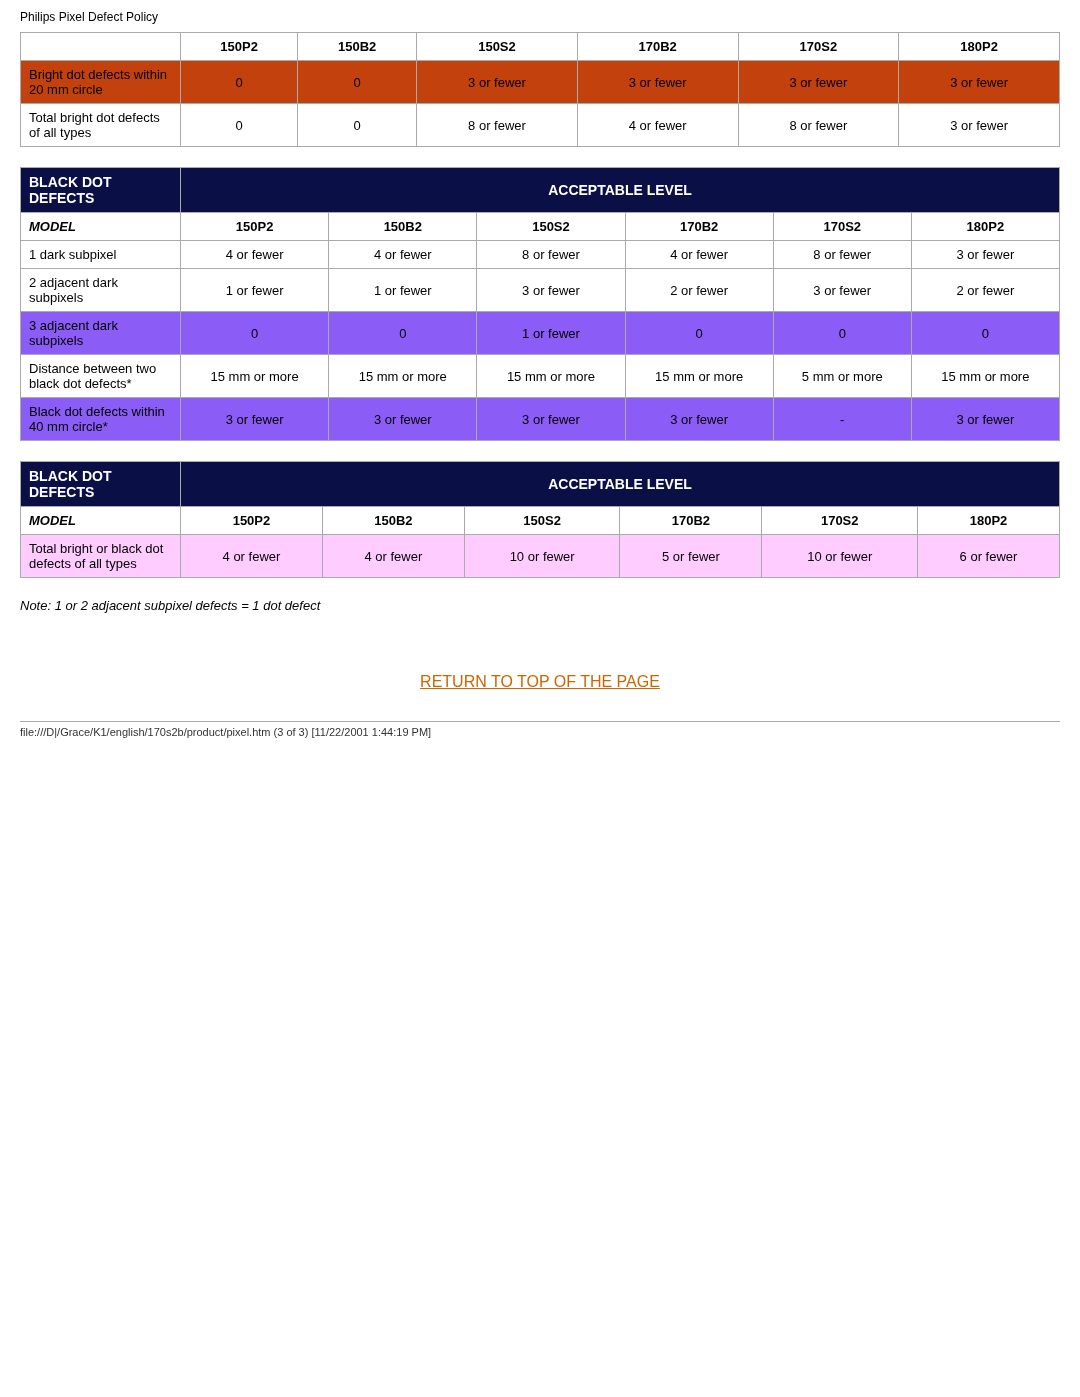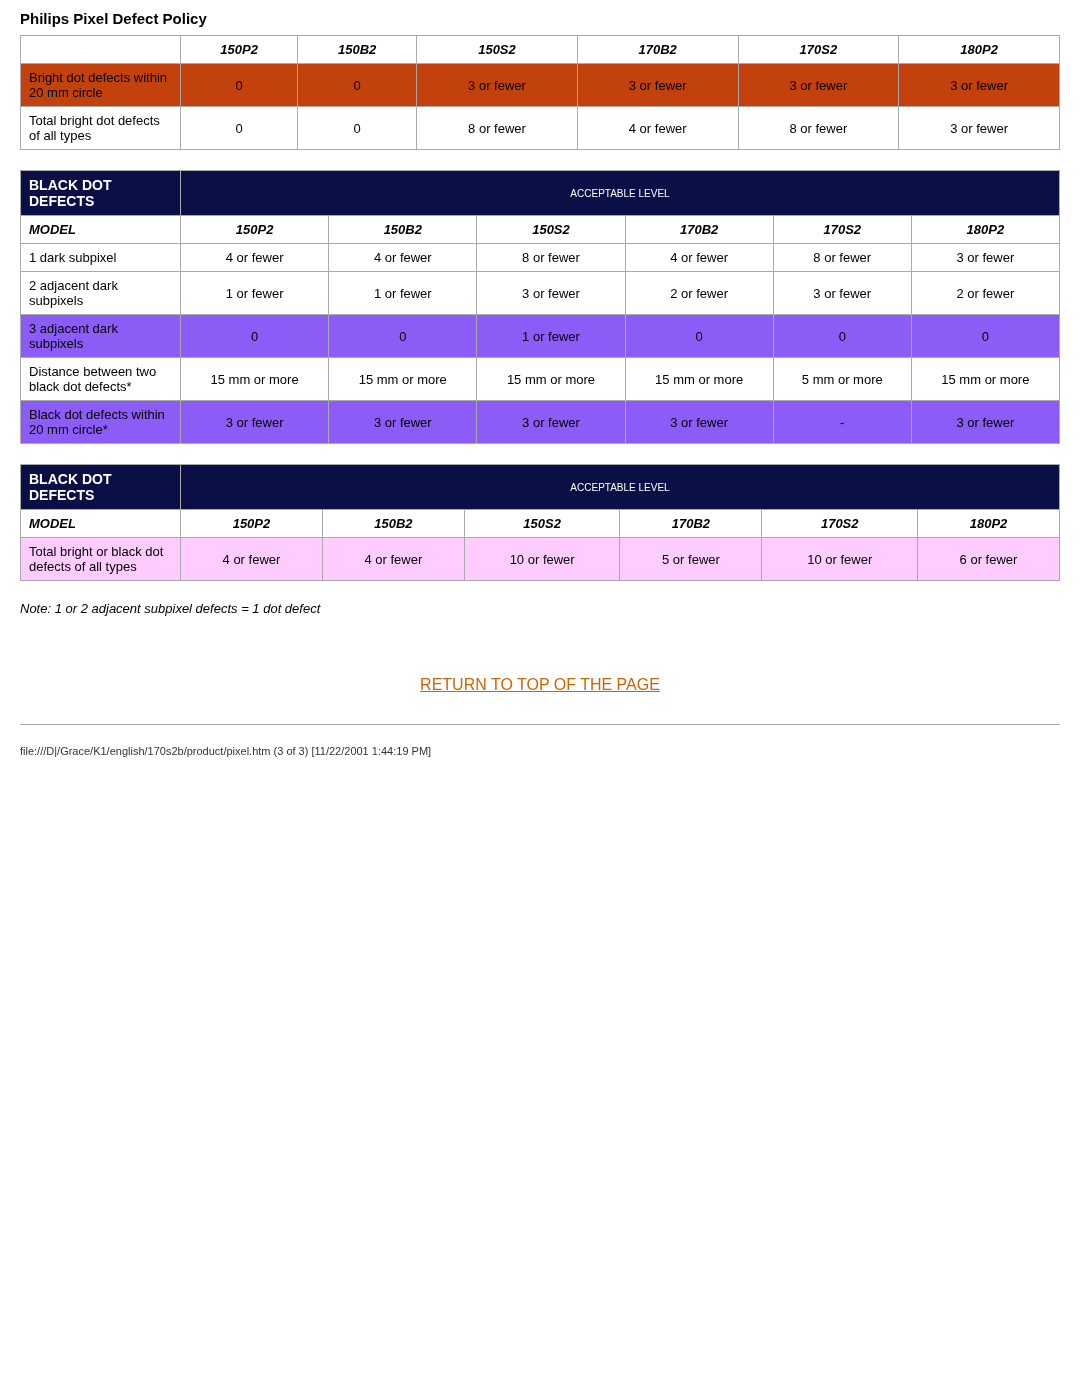--- a/index.html
+++ b/index.html
@@ -6,23 +6,22 @@
     body {
       font-family: Arial, sans-serif;
       font-size: 13px;
       background: #fff;
       color: #000;
       width: 1080px;
       min-height: 1397px;
       padding: 10px 20px;
     }
     .page-title {
-      font-size: 15px;
+      font-size: 12px;
       margin-bottom: 8px;
-      font-weight: bold;
     }
     table {
       border-collapse: collapse;
       width: 100%;
       margin-bottom: 20px;
     }
     td, th {
       border: 1px solid #aaa;
       padding: 6px 8px;
       vertical-align: middle;
@@ -37,27 +36,26 @@
       color: #fff;
       font-weight: bold;
       font-size: 14px;
       text-align: left;
       vertical-align: middle;
       margin-left: 48px;
     }
     .header-acceptable {
       background-color: #0a1045;
       color: #fff;
-      font-weight: normal;
-      font-size: 10px;
+      font-weight: bold;
+      font-size: 14px;
       text-align: center;
     }
     .model-row td {
       font-weight: bold;
-      font-style: italic;
       background: #fff;
     }
     .model-row td.row-label {
       font-style: italic;
     }
     .yellow-row td {
       background-color: #c2410c;
     }
     .cyan-row td {
       background-color: #8b5cf6;
@@ -79,21 +77,21 @@
     }
     .return-link a {
       color: #cc6600;
       text-decoration: underline;
       font-size: 16px;
     }
     .footer-bar {
       border-top: 1px solid #aaa;
       font-size: 11px;
       color: #333;
-      padding-top: 20px;
+      padding-top: 4px;
       margin-top: 20px;
     }
     .col-label { width: 160px; }
   </style>
 </head>
 <body>
 
 <div class="page-title">Philips Pixel Defect Policy</div>
 
 <table>
@@ -173,21 +171,21 @@
       <tr class="white-row">
         <td class="row-label col-label">Distance between two black dot defects*</td>
         <td>15 mm or more</td>
         <td>15 mm or more</td>
         <td>15 mm or more</td>
         <td>15 mm or more</td>
         <td>5 mm or more</td>
         <td>15 mm or more</td>
       </tr>
       <tr class="cyan-row">
-        <td class="row-label col-label">Black dot defects within 20 mm circle*</td>
+        <td class="row-label col-label">Black dot defects within 40 mm circle*</td>
         <td>3 or fewer</td>
         <td>3 or fewer</td>
         <td>3 or fewer</td>
         <td>3 or fewer</td>
         <td>-</td>
         <td>3 or fewer</td>
       </tr>
     </tbody>
 </table>
 

